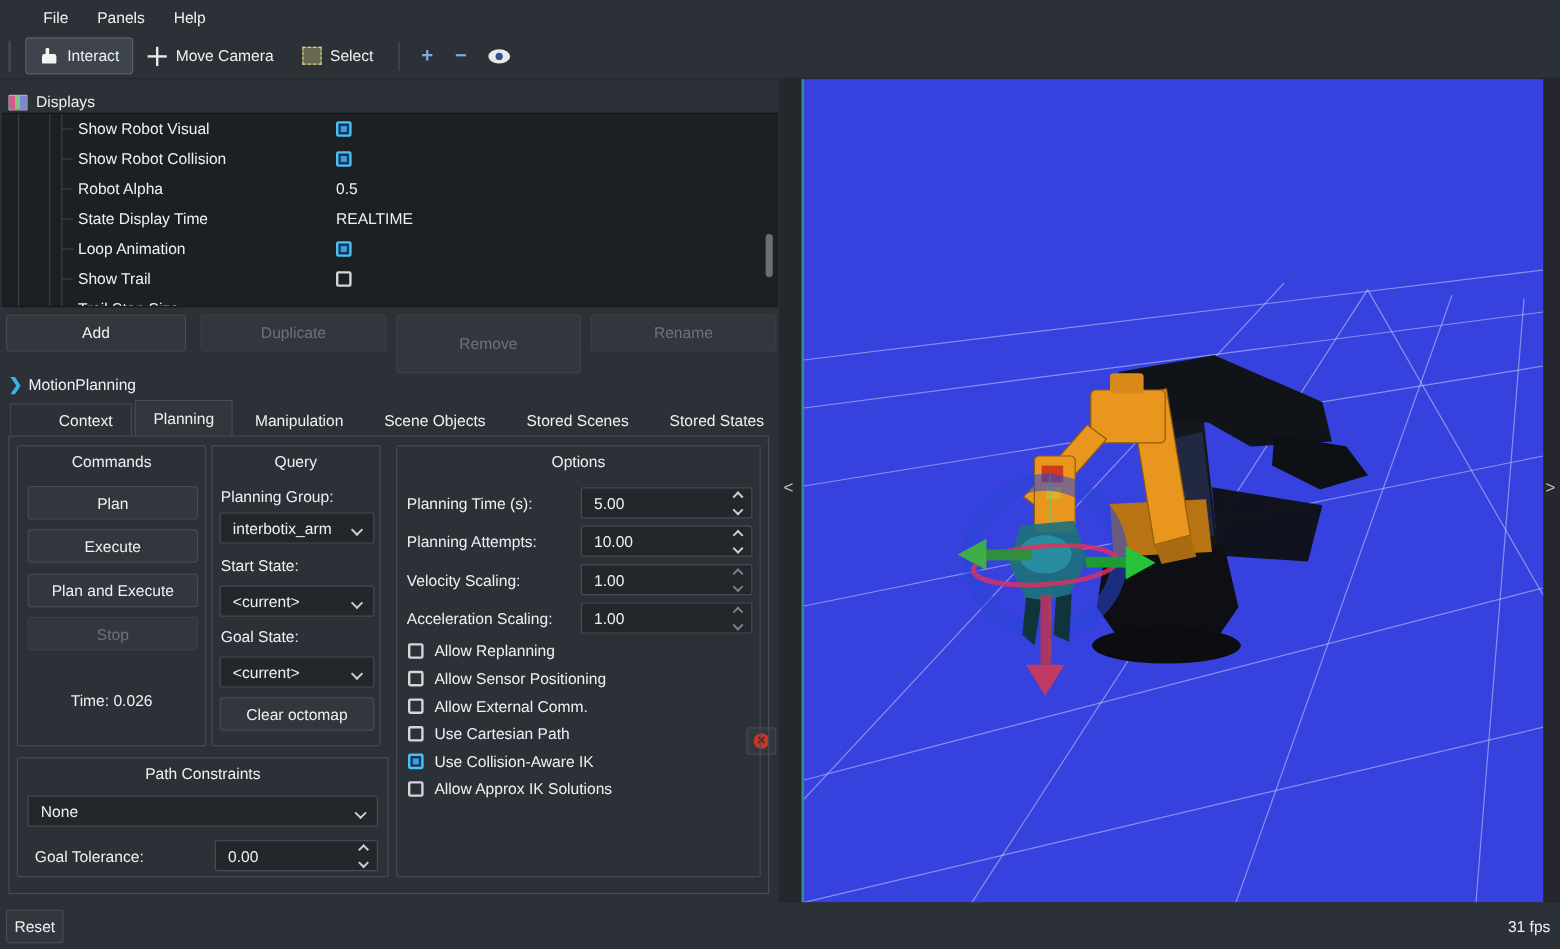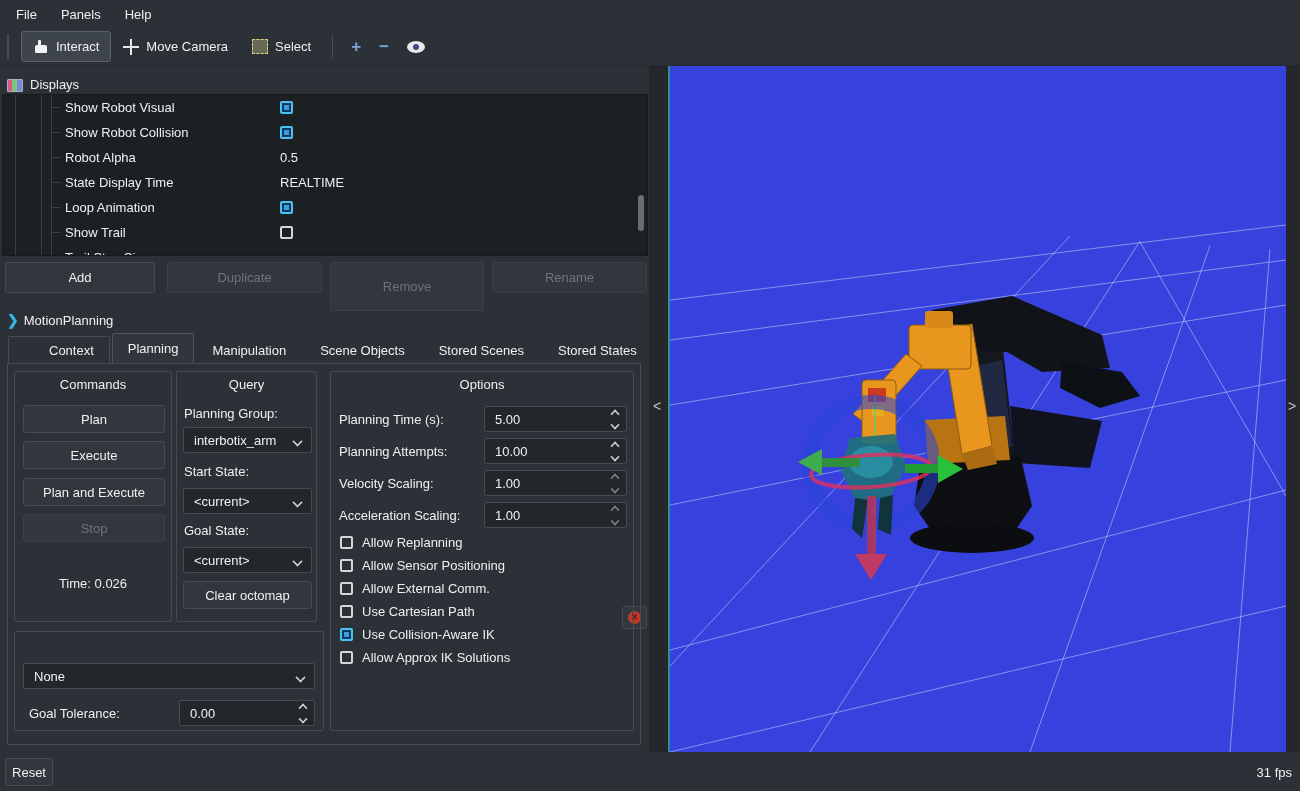--- a/index.html
+++ b/index.html
@@ -1,20 +1,20 @@
 <!DOCTYPE html>
 <html><head>
 <meta charset="utf-8">
 <style>
   html,body{margin:0;padding:0;background:#1e2226;}
   #app{position:relative;width:1300px;height:791px;background:#2c3137;
        font-family:"Liberation Sans",sans-serif;font-size:13px;color:#eff0f1;overflow:hidden;}
   .abs{position:absolute;}
   
-  .menubar{position:absolute;top:0;left:0;right:0;height:28px;display:flex;align-items:center;padding-left:4px;}
+  .menubar{position:absolute;top:0;left:0;right:0;height:28px;display:flex;align-items:center;padding-left:24px;}
   .menu-item{padding:0 12px;height:28px;display:flex;align-items:center;cursor:default;}
   
   .toolbar{position:absolute;top:28px;left:0;right:0;height:37px;display:flex;align-items:center;border-bottom:1px solid #24282c;background:#2c3137;}
   .tool-handle{width:3px;height:26px;border-left:2px solid #454a50;margin:0 9px 0 7px;}
   .tbtn{display:flex;align-items:center;gap:7px;height:29px;padding:0 11px;border-radius:3px;border:1px solid transparent;}
   .tbtn.active{background:#3e444b;border-color:#5a6066;}
   .tsep{width:1px;height:24px;background:#4a4f55;margin:0 9px;}
   .tico-text{font-weight:bold;font-size:17px;color:#7da7d9;padding:0 9px;}
   
   .hand-icon{width:16px;height:14px;position:relative;display:inline-block;}
@@ -294,20 +294,21 @@
       <span class="cb checked"></span>
       <span>Use Collision-Aware IK</span>
     </div>
     <div class="optcb" style="left:9px;top:278px;">
       <span class="cb"></span>
       <span>Allow Approx IK Solutions</span>
     </div>
   </div>
 
   <div class="grp" style="left:14px;top:631px;width:310px;height:100px;">
+    <div class="grp-title">Path Constraints</div>
     <div class="combo" style="left:8px;top:31px;width:292px;">
       <span>None</span>
       <span class="chevD"></span>
     </div>
     <div class="lbl" style="left:14px;top:74px;">Goal Tolerance:</div>
     <div class="spin" style="left:164px;top:68px;width:136px;">
       <span>0.00</span>
       <span class="arrows">
           <span class="chevU2"></span>
           <span class="chevD2"></span>

